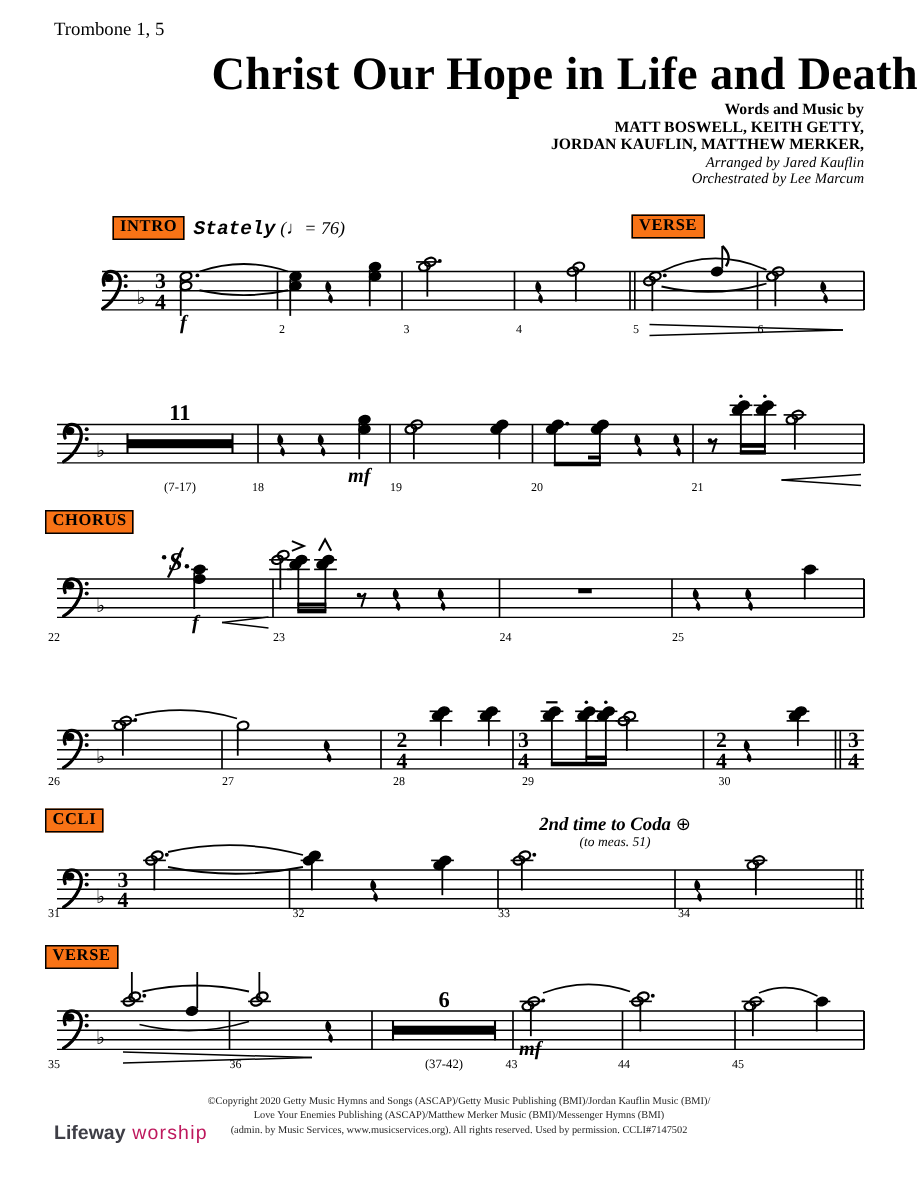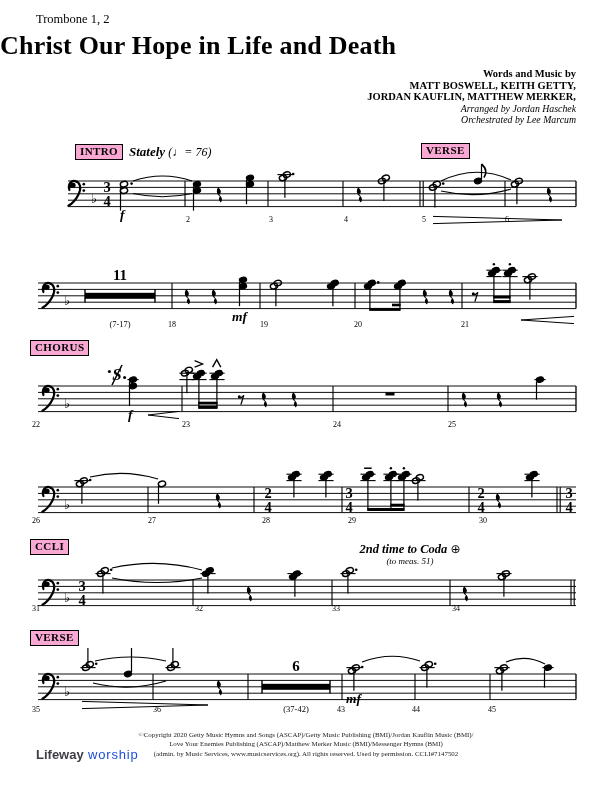--- a/index.html
+++ b/index.html
@@ -2,43 +2,43 @@
 <html><head>
 <meta charset="utf-8">
 <style>
   html,body{margin:0;padding:0;background:#e8e8e8;}
   .page{position:relative;width:612px;height:792px;background:#ffffff;margin:0 auto;
         font-family:"Liberation Serif","DejaVu Serif",serif;color:#000;overflow:hidden;}
   .abs{position:absolute;}
   #score{position:absolute;left:0;top:0;}
 
   .part-name{left:36px;top:12px;font-size:12.5px;}
-  .title{left:0;top:31px;width:612px;text-align:left;font-size:26px;font-weight:bold;letter-spacing:.2px;}
+  .title{left:0;top:31px;width:612px;text-align:right;font-size:31px;font-weight:bold;letter-spacing:.2px;}
   .credits{right:36px;top:68px;text-align:right;line-height:11.5px;}
   .credits .b{font-weight:bold;font-size:10.5px;}
   .credits .i{font-style:italic;font-size:9.8px;line-height:11px;}
 
   .rm{position:absolute;border:1.2px solid #000;font-weight:bold;font-size:11px;
-      padding:0 4px 1px 4px;letter-spacing:.4px;background:#f9a8d4;line-height:13px;}
+      padding:0 4px 1px 4px;letter-spacing:.4px;background:#f97316;line-height:13px;}
   .rm1{left:75px;top:144px}.rm2{left:421px;top:143px}.rm3{left:30px;top:340px}
   .rm4{left:30px;top:539px}.rm5{left:30px;top:630px}
 
   .tempo{left:129px;top:144px;font-size:13px;white-space:nowrap;}
-  .tempo .lbl{font-style:italic;font-weight:bold;}
+  .tempo .lbl{font-style:italic;font-weight:bold;font-family:Liberation Mono, monospace;}
   .tempo .met{font-style:italic;font-size:12px;font-family:"Liberation Serif","DejaVu Sans",ser­if,serif;}
 
   .coda{left:340px;top:543px;width:140px;text-align:center;line-height:12px;}
   .coda .l1{font-weight:bold;font-style:italic;font-size:12.5px;white-space:nowrap;}
   .coda .sym{font-style:normal;font-weight:normal;font-family:"DejaVu Sans",sans-serif;font-size:12px;}
   .coda .l2{font-style:italic;font-size:9px;}
 
   .logo{left:36px;top:747px;font-family:"Liberation Sans","DejaVu Sans",sans-serif;
         font-size:13px;color:#3e3e46;}
   .logo .lw{font-weight:bold;}
-  .logo .wr{font-weight:normal;color:#1d4ed8;letter-spacing:.8px;}
+  .logo .wr{font-weight:normal;color:#be185d;letter-spacing:.8px;}
   .copyright{left:0;top:730px;width:612px;text-align:center;font-size:6.9px;line-height:9.4px;color:#222;}
 
   
   #score text{fill:#000;}
   .tsig{font:bold 14.5px "Liberation Serif",serif;text-anchor:middle;}
   .mnum{font:8px "Liberation Serif",serif;}
   .flat{font:13px "DejaVu Sans",sans-serif;}
   .dyn{font:italic bold 13.5px "Liberation Serif",serif;}
   .mrnum{font:bold 15px "Liberation Serif",serif;text-anchor:middle;}
   .mrrange{font:8.5px "Liberation Serif",serif;text-anchor:middle;}
@@ -434,28 +434,28 @@
         <ellipse cx="548" cy="667.6" rx="3.7" ry="2.7" transform="rotate(-14 548 667.6)" fill="#000" stroke="#000" stroke-width="1.1"></ellipse>
         <line x1="544.5" y1="669.6" x2="544.5" y2="687.6" stroke="#000" stroke-width="1.2"></line>
         <text x="32" y="712" class="mnum">35</text>
         <text x="153" y="712" class="mnum">36</text>
         <text x="337" y="712" class="mnum">43</text>
         <text x="412" y="712" class="mnum">44</text>
         <text x="488" y="712" class="mnum">45</text>
       </g>
     </svg>
 
-  <div class="abs part-name">Trombone 1, 2</div>
+  <div class="abs part-name">Trombone 1, 5</div>
   <div class="abs title">Christ Our Hope in Life and Death</div>
 
   <div class="abs credits">
     <div class="b">Words and Music by</div>
     <div class="b">MATT BOSWELL, KEITH GETTY,</div>
     <div class="b">JORDAN KAUFLIN, MATTHEW MERKER,</div>
-    <div class="i">Arranged by Jordan Haschek</div>
+    <div class="i">Arranged by Jared Kauflin</div>
     <div class="i">Orchestrated by Lee Marcum</div>
   </div>
 
   <div class="rm rm1">INTRO</div>
   <div class="rm rm2">VERSE</div>
   <div class="rm rm3">CHORUS</div>
   <div class="rm rm4">CCLI</div>
   <div class="rm rm5">VERSE</div>
 
   <div class="abs tempo">

